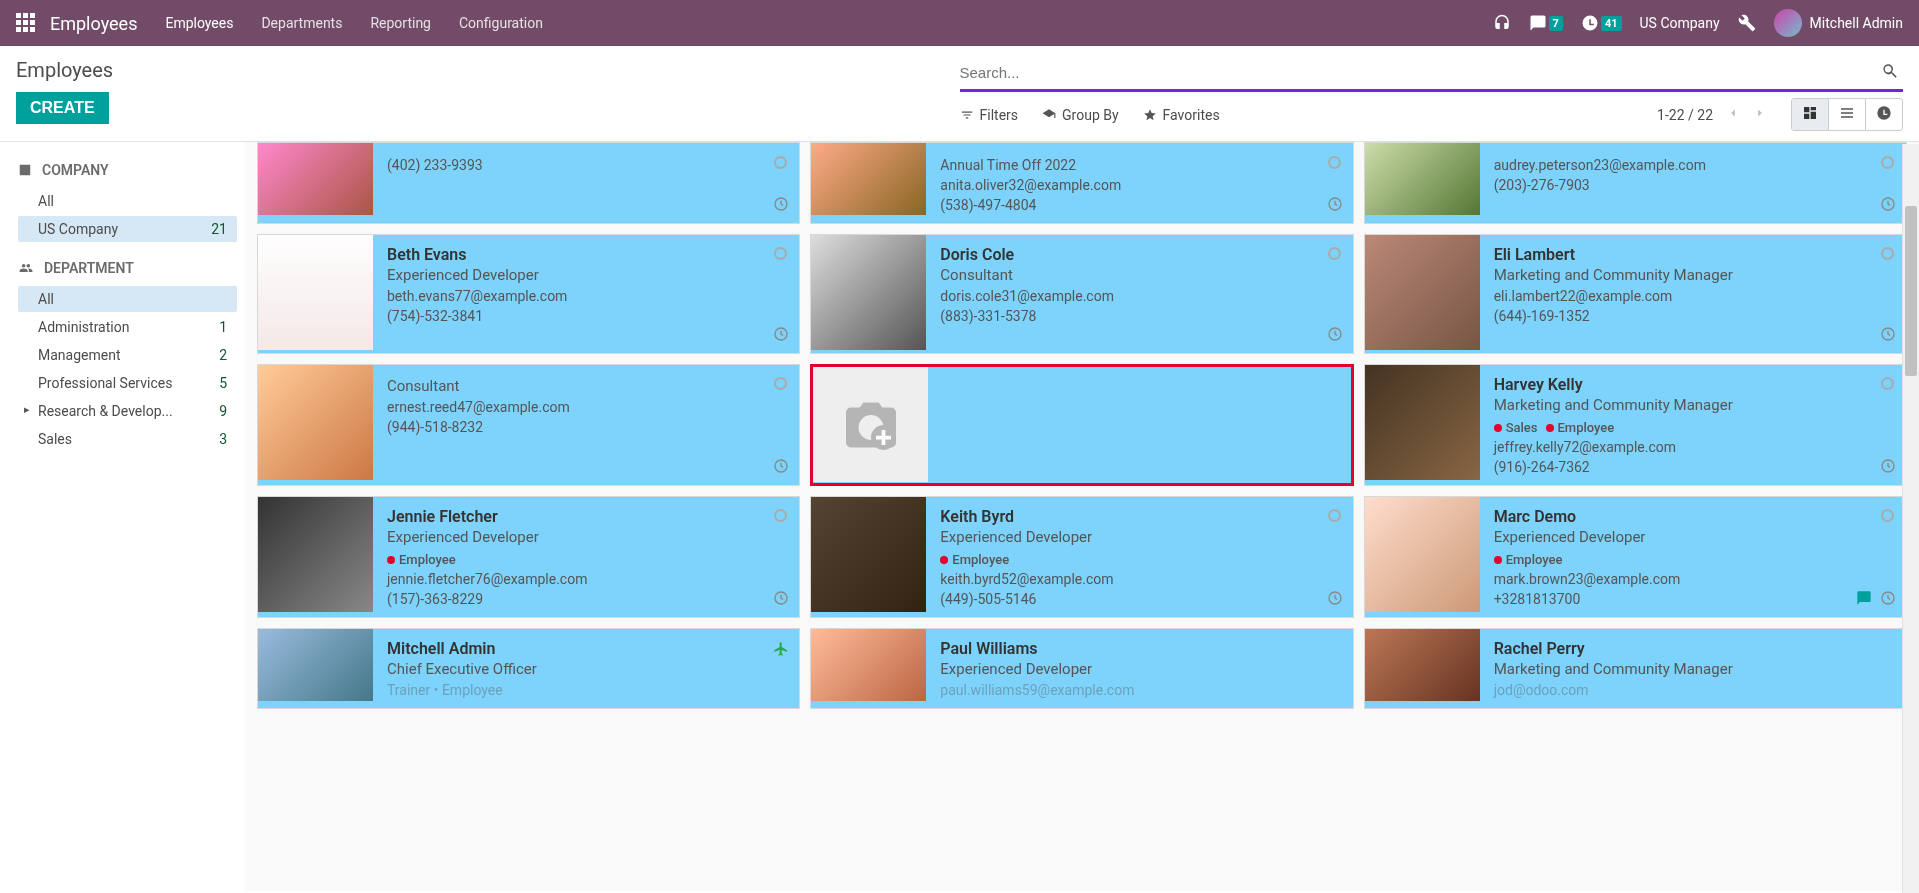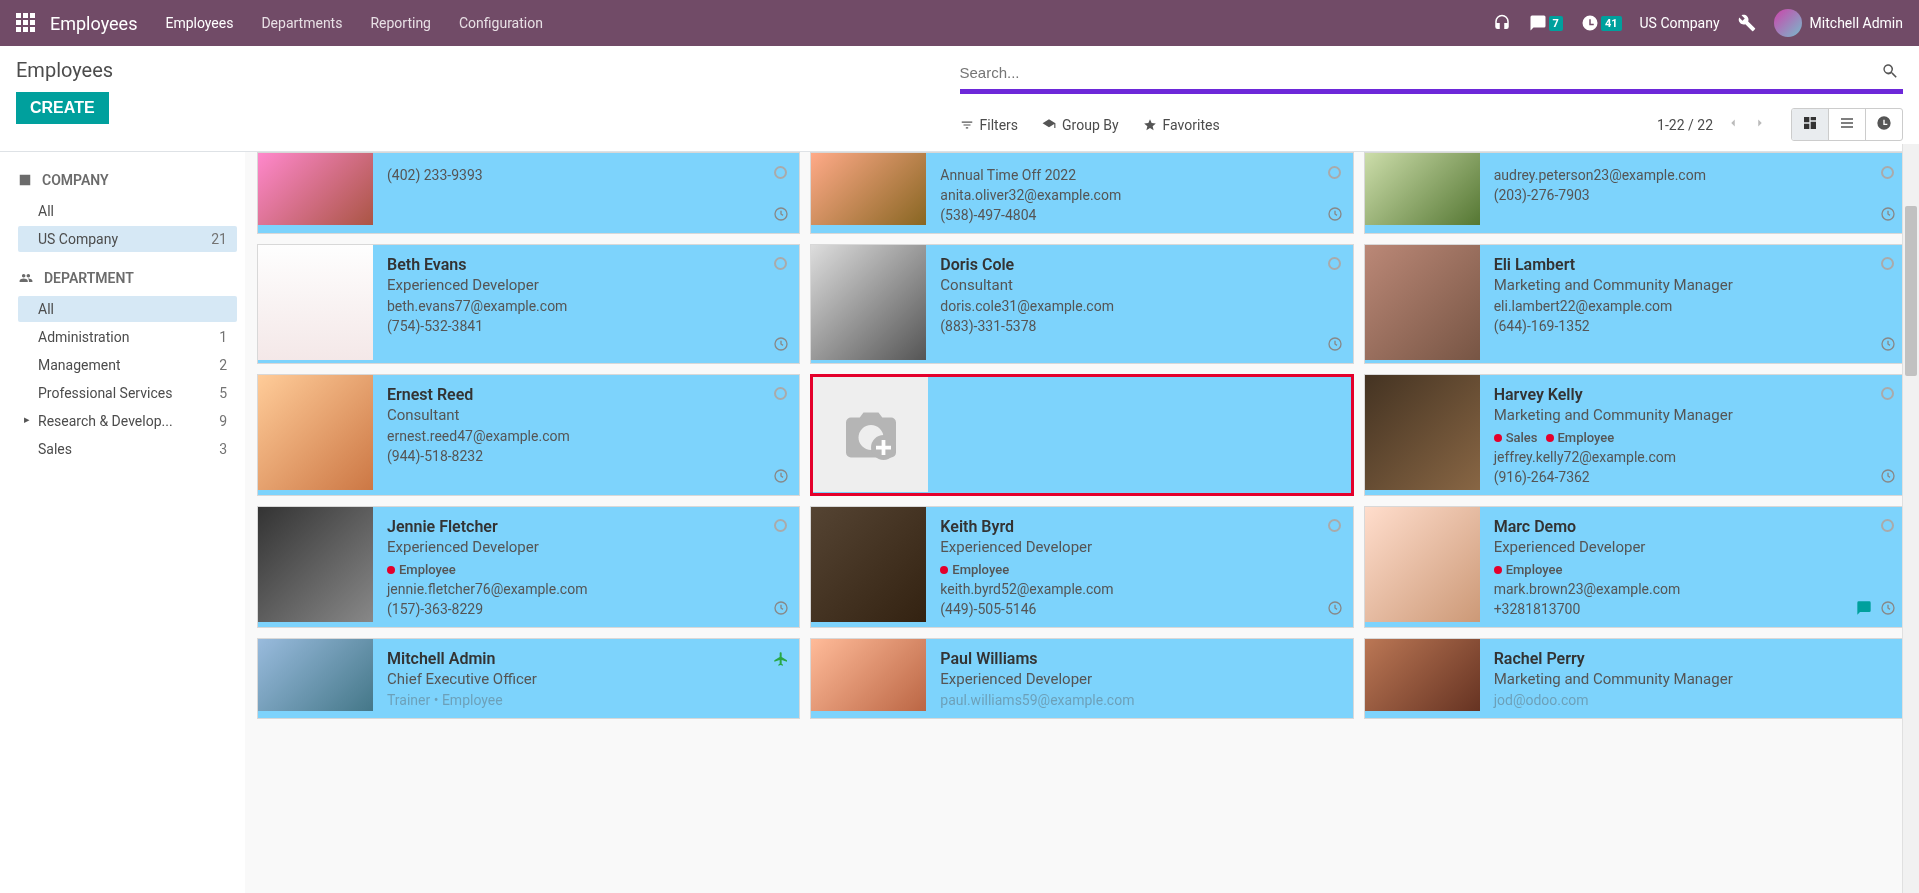--- a/index.html
+++ b/index.html
@@ -18,40 +18,40 @@
   .navbar .user { display: flex; align-items: center; margin-left: 18px; cursor: pointer; }
   .navbar .avatar { width: 28px; height: 28px; border-radius: 50%; background: linear-gradient(135deg,#c4a,#7bc); margin-right: 8px; }
   .navbar svg { fill: #fff; }
 
   
   .control-panel { display: flex; padding: 12px 16px 0 16px; border-bottom: 1px solid #dee2e6; }
   .cp-left { flex: 0 0 50%; }
   .cp-right { flex: 0 0 50%; display: flex; flex-direction: column; }
   .breadcrumb { font-size: 20px; color: #4c4c4c; margin-bottom: 10px; }
   .btn-create { background: #00a09d; color: #fff; border: none; padding: 7px 14px; font-size: 16px; font-weight: bold; cursor: pointer; margin-bottom: 12px; text-transform: uppercase; }
-  .search-row { display: flex; align-items: center; border-bottom: 5px solid #6d28d9; padding-bottom: 2px; margin-bottom: 14px; }
+  .search-row { display: flex; align-items: center; border-bottom: 3px solid #6d28d9; padding-bottom: 2px; margin-bottom: 6px; }
   .search-input { flex: 1; border: none; outline: none; font-size: 15px; color: #999; padding: 4px 0; }
   .search-icon-btn { cursor: pointer; padding: 4px; }
   .search-tools { display: flex; align-items: center; gap: 24px; padding-bottom: 10px; }
   .tool-btn { display: flex; align-items: center; gap: 6px; cursor: pointer; color: #4c4c4c; }
   .tool-spacer { flex: 1; }
   .pager { display: flex; align-items: center; gap: 13px; color: #4c4c4c; }
   .pager-arrow { cursor: pointer; color: #bbb; }
   .view-switch { display: flex; border: 1px solid #ccc; border-radius: 3px; overflow: hidden; }
   .view-btn { padding: 6px 10px; cursor: pointer; border-right: 1px solid #ccc; }
   .view-btn:last-child { border-right: none; }
   .view-btn.active { background: #e9ecef; }
 
   
   .main { display: flex; height: calc(100vh - 46px - 98px); }
   .sidebar { width: 245px; padding: 20px 8px 8px 18px; overflow-y: auto; flex-shrink: 0; }
   .sb-heading { display: flex; align-items: center; gap: 10px; color: #6b6b6b; font-weight: 600; margin-bottom: 10px; font-size: 14px; }
   .sb-item { padding: 5px 10px 5px 20px; cursor: pointer; display: flex; justify-content: space-between; border-radius: 2px; margin-bottom: 2px; white-space: nowrap; overflow: hidden; }
   .sb-item.selected { background: #d6e8f5; }
-  .sb-item .count { color: #737373; }
+  .sb-item .count { color: #14532d; }
   .sb-item.has-caret { position: relative; }
   .sb-item.has-caret::before { content: '▸'; position: absolute; left: 6px; color: #555; font-size: 11px; }
 
   
   .kanban { flex: 1; overflow-y: scroll; background: #f9f9f9; padding: 0 12px; }
   .kanban-grid { display: grid; grid-template-columns: repeat(3, 1fr); gap: 10px; padding-top: 0; }
   .card { background: #7dd3fc; border: 1px solid #d8d8d8; display: flex; position: relative; min-height: 120px; cursor: pointer; }
   .card.highlighted { border: 3px solid #e4002b; }
   .card .photo { width: 115px; height: 115px; flex-shrink: 0; display: flex; align-items: center; justify-content: center; background: #eee; }
   .card.partial-top { min-height: 72px; }
@@ -352,21 +352,20 @@
                 <circle cx="12" cy="12" r="9"></circle>
                 <path d="M12 7v5l3 2"></path>
               </svg></div>
           </div>
         </div>
         <div class="card ">
           <div class="photo">
             <div class="av av7"></div>
           </div>
           <div class="info">
-            <div class="name">Ernest Reed</div>
             <div class="job">Consultant</div>
             <div class="email">ernest.reed47@example.com</div>
             <div class="phone">(944)-518-8232</div>
             <div class="status-dot"></div>
             <div class="clock-icon"><svg width="16" height="16" viewBox="0 0 24 24" fill="none" stroke="#888" stroke-width="2">
                 <circle cx="12" cy="12" r="9"></circle>
                 <path d="M12 7v5l3 2"></path>
               </svg></div>
           </div>
         </div>

